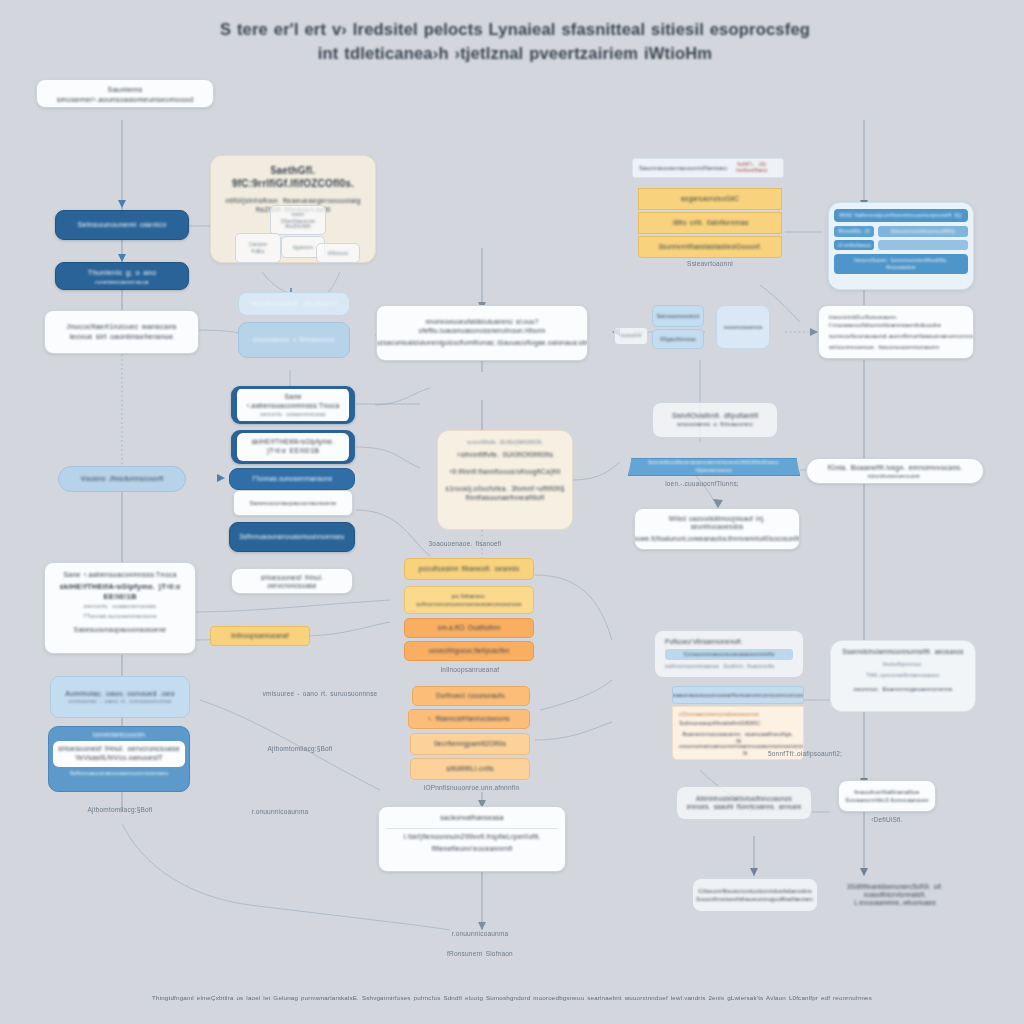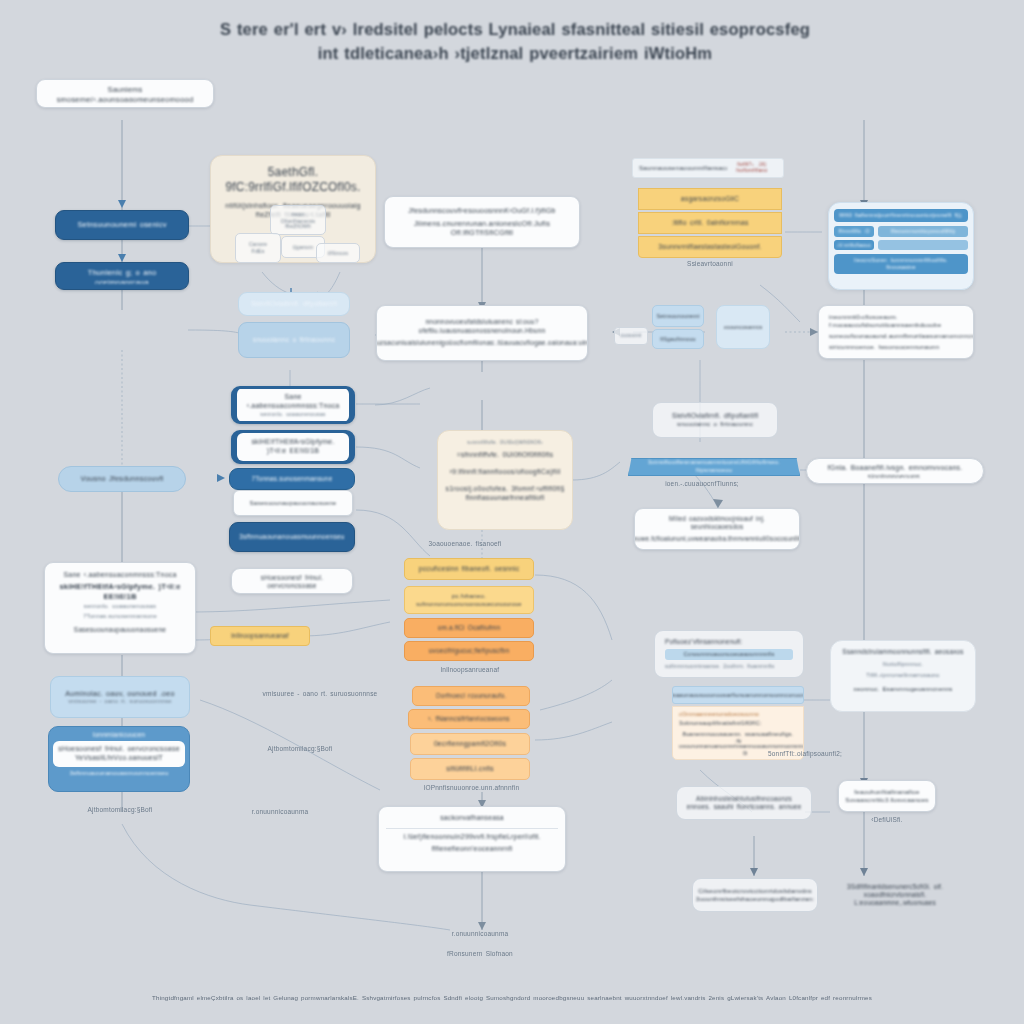--- a/index.html
+++ b/index.html
@@ -257,20 +257,24 @@
   </div>
 
   <div class="node navy" style="left:55px;top:210px;width:134px;height:30px;">
     <span class="t on-dark" style="font-size:7.5px;">Setnsuunounemi osenicv</span>
   </div>
 
   <div class="node navy" style="left:55px;top:262px;width:134px;height:28px;">
     <span class="t on-dark" style="font-size:7.5px;">ThunlenIc g; o ano oceimnanrcaua</span>
   </div>
 
+  <div class="node white" style="left:44px;top:310px;width:155px;height:44px;">
+    <span class="t" style="font-size:7.5px;">Jnucocfiaert1nzcuec wanscans</span>
+    <span class="t" style="font-size:7.5px;">lecvue sirt oaontmseheranue</span>
+  </div>
 
   <div class="node soft-blue" style="left:58px;top:466px;width:128px;height:26px;border-radius:13px;">
     <span class="t" style="font-size:7.2px;">Vousno Jfesdunnscouvfi</span>
   </div>
 
   <div class="node white" style="left:44px;top:562px;width:152px;height:92px;align-items:stretch;justify-content:flex-start;padding-top:8px;gap:2px;">
     <span class="t" style="font-size:7px;">Sane ‹.aabensuaconmnsss:Tnoca</span>
     <span class="t" style="font-size:7.6px;font-weight:700;">skiHE!fTHEtfA‹sGlpfyme. )T‹iI:e  EE!Iß!1B</span>
     <span class="t dim" style="font-size:5.8px;">senronlu. uoaaunenousas</span>
     <span class="t dim" style="font-size:5.8px;">7Tonnas.sunosenmansune</span>
@@ -290,21 +294,21 @@
     </div>
     <span class="t on-dark" style="font-size:6.2px;margin-top:2px;">3sftnnuaounanouasmuunnoenseu</span>
   </div>
 
   <div class="lbl" style="left:60px;top:806px;width:120px;text-align:center;">
     <span class="t">Ajtbomtomilacg:§Bofi</span>
   </div>
 
   <div class="panel beige" style="left:210px;top:155px;width:166px;height:108px;">
     <div style="padding:9px 8px 0;text-align:center;">
-      <span class="t" style="font-size:12px;font-weight:400;">5aethGfl. 9fC:9rrlfiGf.lfifOZCOfl0s.</span>
+      <span class="t" style="font-size:10px;font-weight:700;">5aethGfl. 9fC:9rrlfiGf.lfifOZCOfl0s.</span>
       <span class="t" style="font-size:7.2px;margin-top:5px;">ntifüt{stnhsfioor. fteaeueaegeroouuoiaig fteZfelfi fitmaos‹t.tafitl</span>
     </div>
   </div>
   <div class="node ghost" style="left:270px;top:205px;width:56px;height:30px;border-radius:5px;">
     <span class="t dim" style="font-size:5.4px;">neon Ofgnfitanenis</span>
     <span class="t dim" style="font-size:5.2px;">ffieZfiOMfi</span>
   </div>
   <div class="node ghost" style="left:235px;top:233px;width:46px;height:30px;border-radius:5px;">
     <span class="t dim" style="font-size:5.2px;">Canore FdEs</span>
   </div>
@@ -353,24 +357,20 @@
   <div class="lbl" style="left:205px;top:690px;width:230px;text-align:center;">
     <span class="t">vmisuuree - oano rt. suruosuonnnse</span>
   </div>
   <div class="lbl" style="left:230px;top:745px;width:140px;text-align:center;">
     <span class="t">Ajtbomtomilacg:§Bofi</span>
   </div>
   <div class="lbl" style="left:225px;top:808px;width:110px;text-align:center;">
     <span class="t">r.onuunnicoaunma</span>
   </div>
 
-  <div class="node white" style="left:384px;top:196px;width:196px;height:52px;">
-    <span class="t" style="font-size:7px;">Jfesdunnscouvfi‹esouoosnnnK‹OuGf.I.f)ifiGb</span>
-    <span class="t" style="font-size:7.4px;margin-top:3px;">Jiimens.cnurenrunan.anioneslcOfi:Jufis  Ofl:lflGTfISfiCGfitl</span>
-  </div>
 
   <div class="node white" style="left:376px;top:305px;width:212px;height:56px;">
     <span class="t" style="font-size:6.6px;">nnonnovuoeufatdsiuiuanenc si:ouu?ofeftiu.iuausnuasonossnenolnoun.Hbunn</span>
     <span class="t" style="font-size:6.6px;margin-top:4px;">nsuzsacuniuaisiuiunenigoüocfiomfiionas:.tüauuacufiogae.oaionaua:uinits</span>
   </div>
 
 
   <div class="panel beige2" style="left:437px;top:430px;width:136px;height:100px;">
     <div style="padding:8px 7px 0;text-align:center;">
       <span class="t dim" style="font-size:5.4px;">s‹nnnfifivfe. 0UI0cl)Wfi0fiOfl›</span>

